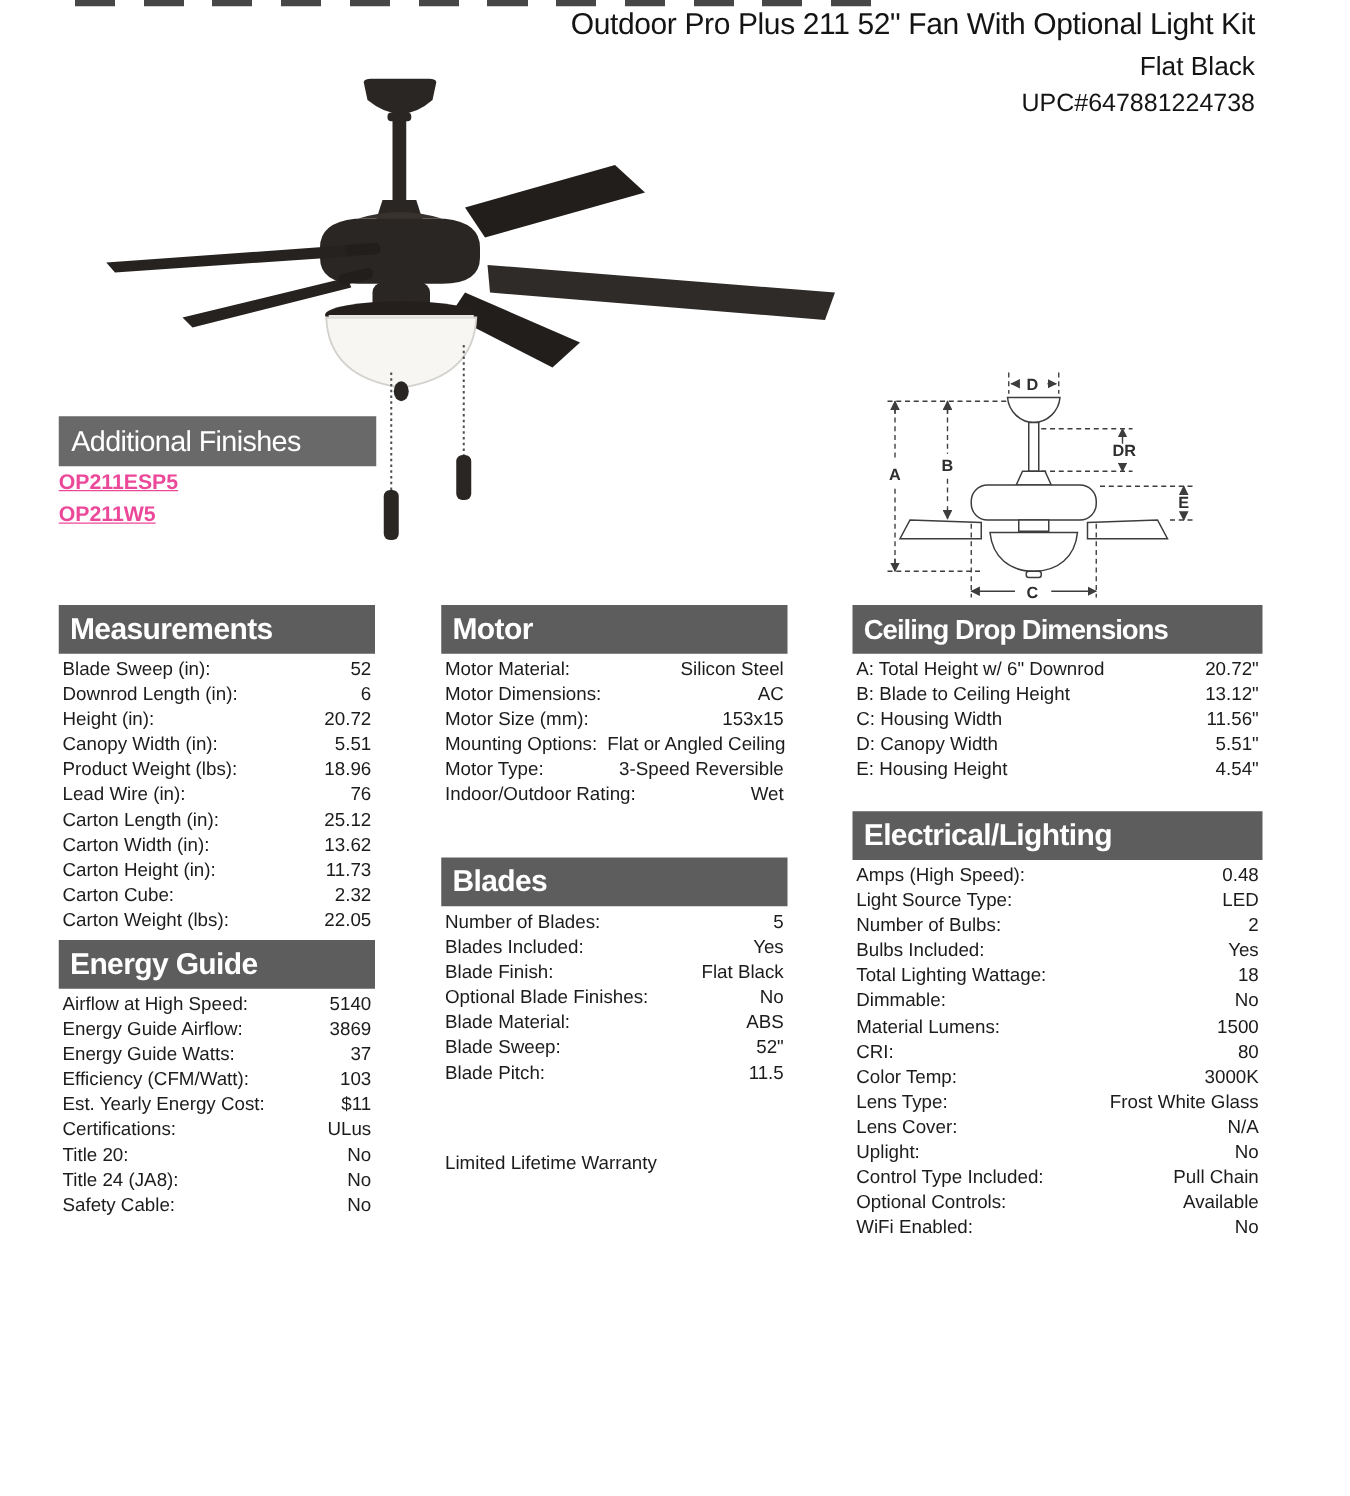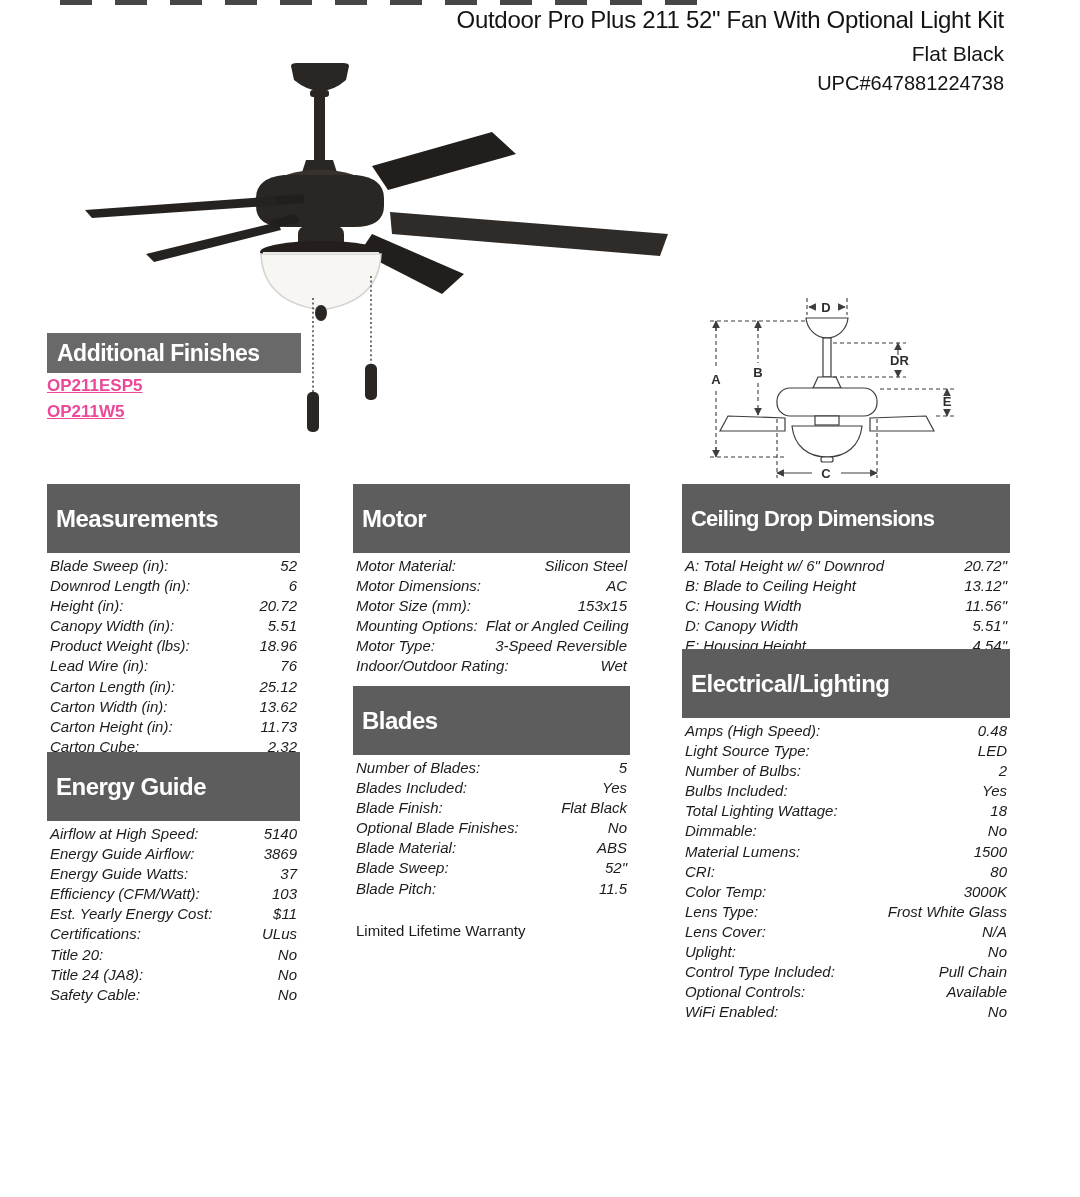--- a/index.html
+++ b/index.html
@@ -15,35 +15,35 @@
   .title-block { position:absolute; right:76px; top:6px; text-align:right; white-space:nowrap; }
   .title    { font-size:24px; color:#141414; letter-spacing:-0.3px; }
   .subtitle { font-size:21px; margin-top:8px; color:#141414; }
   .upc      { font-size:20px; margin-top:6px; color:#141414; }
 
   .fan-svg { position:absolute; left:40px; top:40px; width:640px; height:420px; }
   .dim-svg { position:absolute; left:690px; top:285px; width:330px; height:200px; }
 
   .af { position:absolute; left:47px; top:333px; width:254px; }
   .af-header {
-    background:#696969; color:#fff; font-weight:bold; font-size:23px;
+    background:#696969; color:#fff; font-weight:normal; font-size:23px;
     height:40px; line-height:40px; padding:0 10px; letter-spacing:-0.5px; white-space:nowrap;
   }
   .af-item { font-weight:bold; font-size:17px; line-height:26px; color:#ec4899;text-decoration:underline; }
   .af-item:first-of-type { margin-top:5px; }
 
   .sec { position:absolute; }
   .sec-header {
     background:#5d5d5d; color:#ffffff; font-weight:bold; font-size:24px;
-    height:37px; line-height:37px; padding:16px 9px; letter-spacing:-0.5px; white-space:nowrap;
+    height:37px; line-height:37px; padding:1px 9px; letter-spacing:-0.5px; white-space:nowrap;
     overflow:hidden;
   }
   .sec-header.tight { font-size:22px; letter-spacing:-0.8px; }
   .rows { padding:3px 3px 0 3px; }
-  .spec-row { display:flex; justify-content:space-between; font-size:15px; line-height:20.1px; white-space:nowrap;font-style:italic; }
+  .spec-row { display:flex; justify-content:space-between; font-size:15px; line-height:20.1px; white-space:nowrap; }
   .spec-label { text-align:left; }
   .spec-value { text-align:right; margin-left:8px; }
   .warranty-text { font-size:15px; margin-top:9px; padding-left:3px; }
 
   #sec-measurements { left:47px;  top:484px; width:253px; }
   #sec-energy       { left:47px;  top:752px; width:253px; }
   #sec-motor        { left:353px; top:484px; width:277px; }
   #sec-blades       { left:353px; top:686px; width:277px; }
   #sec-warranty     { left:353px; top:913px; width:277px; }
   #sec-ceiling      { left:682px; top:484px; width:328px; }

